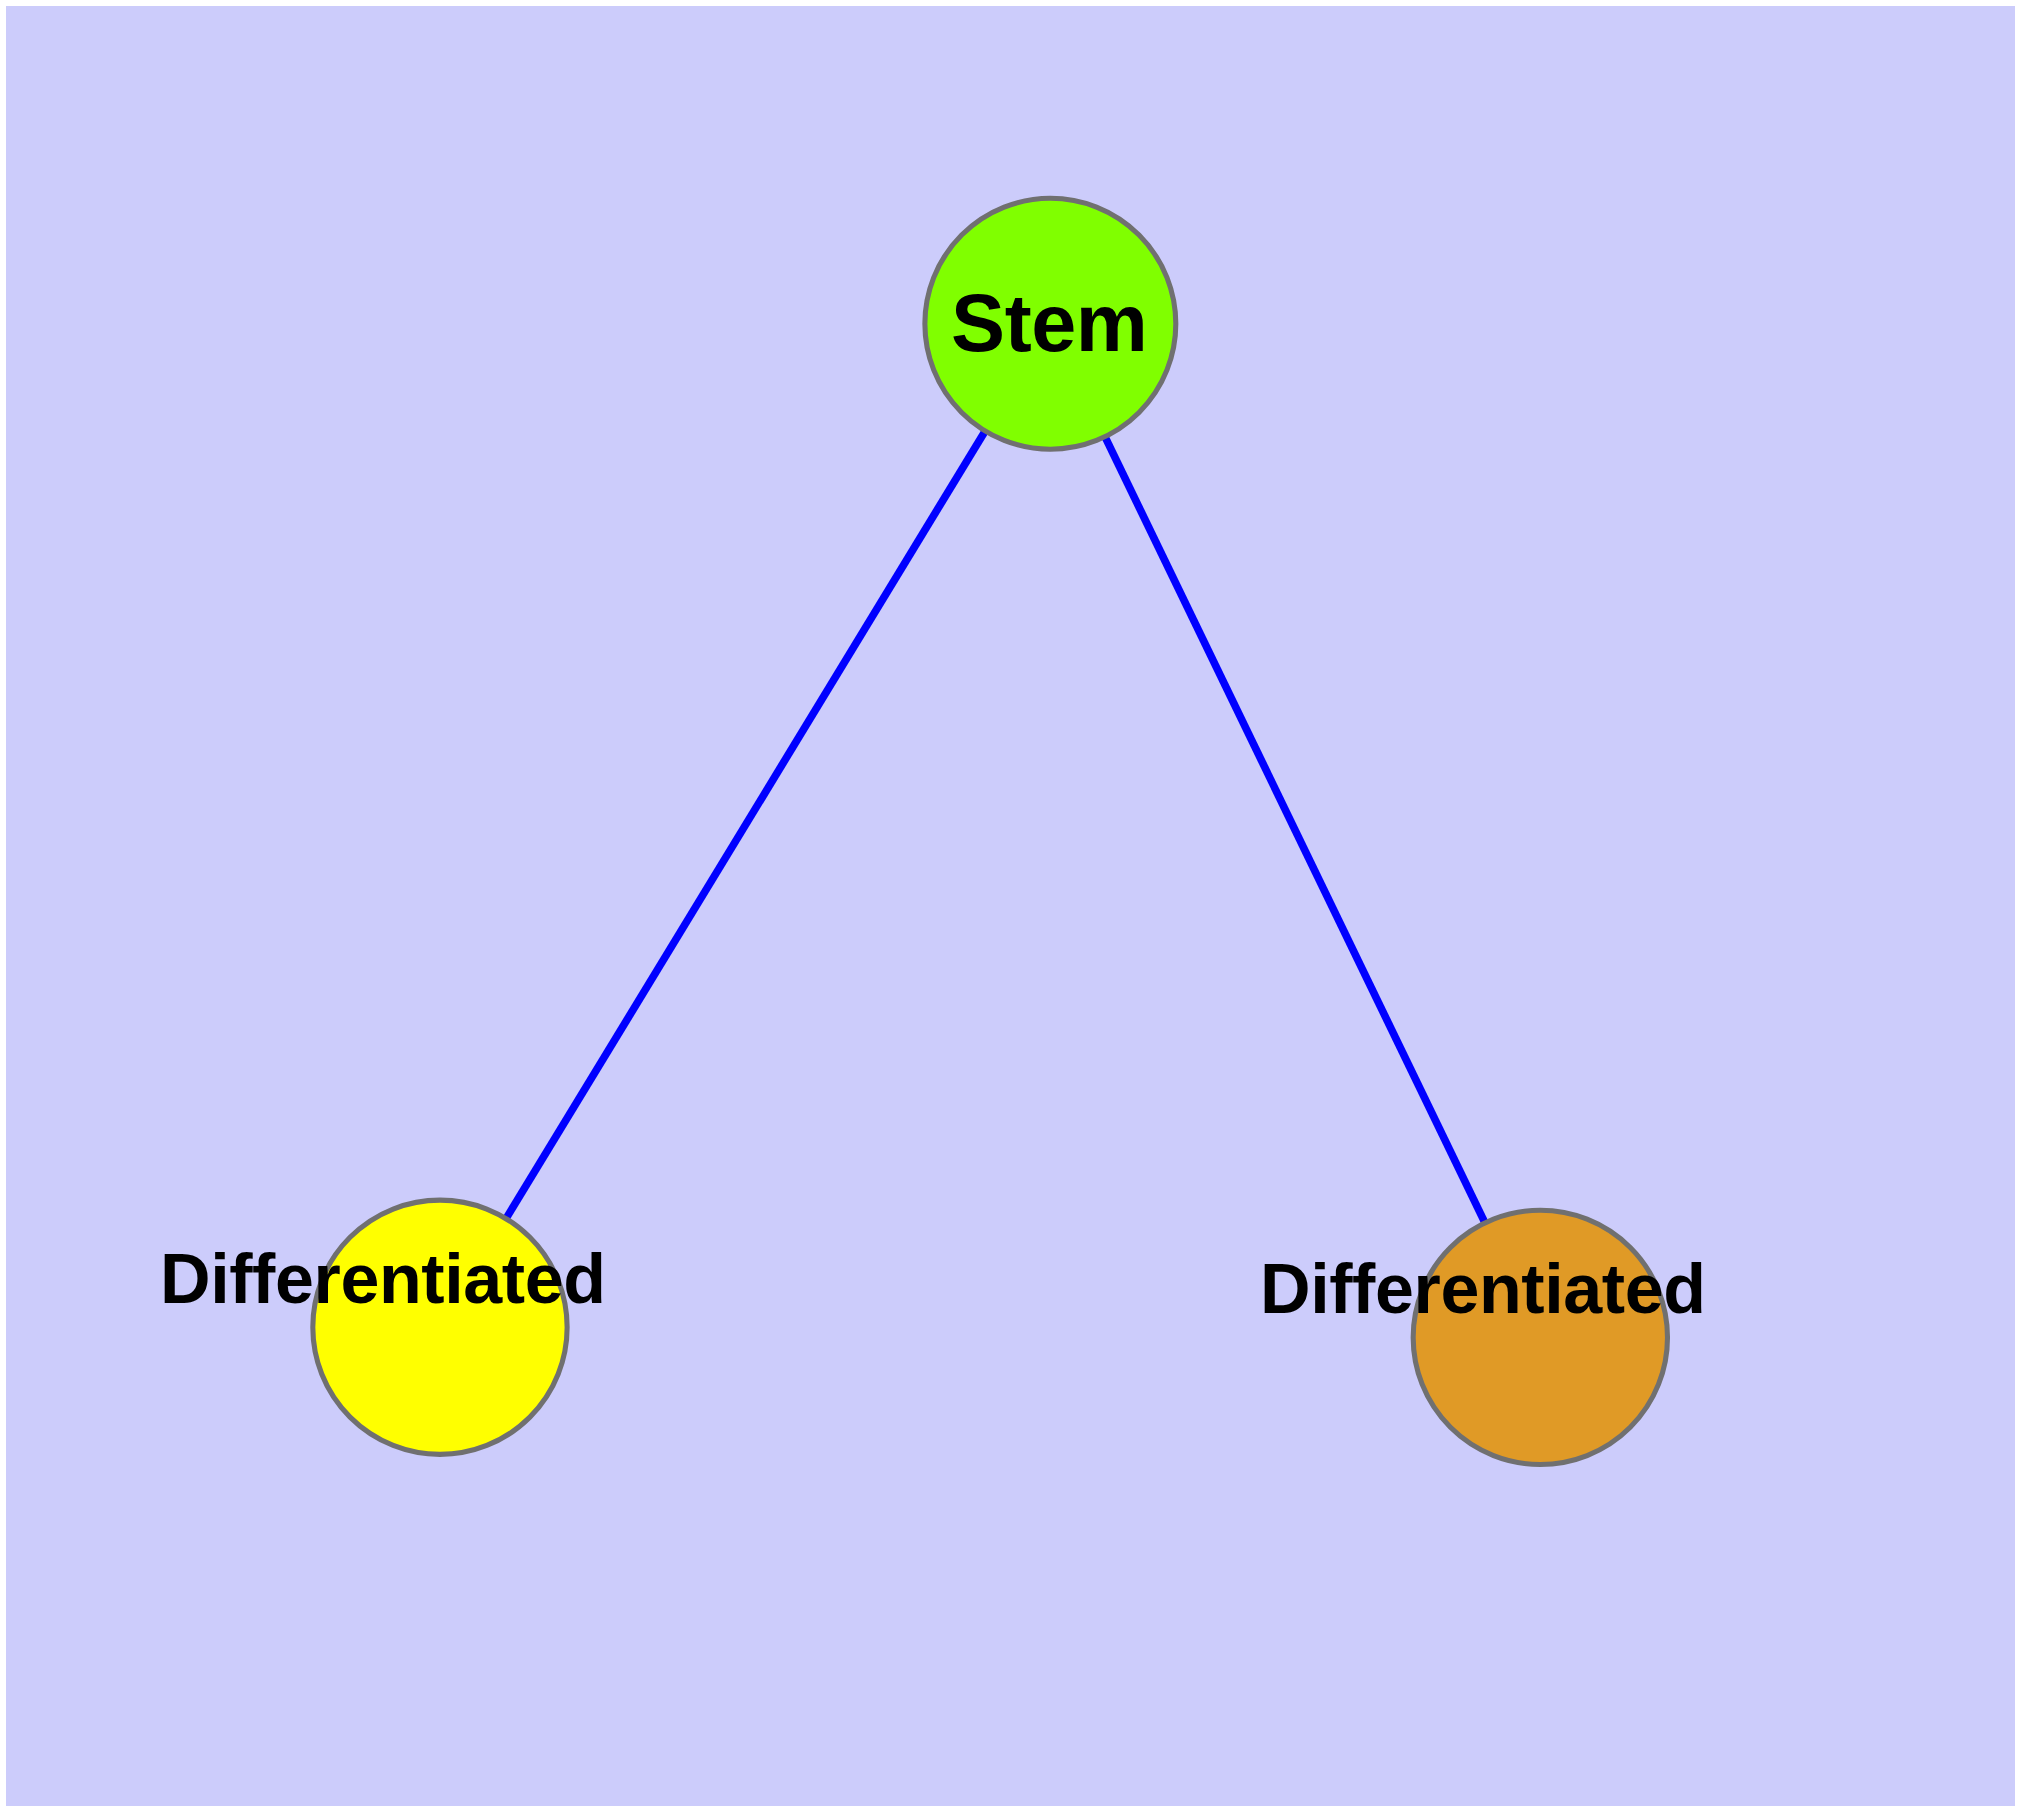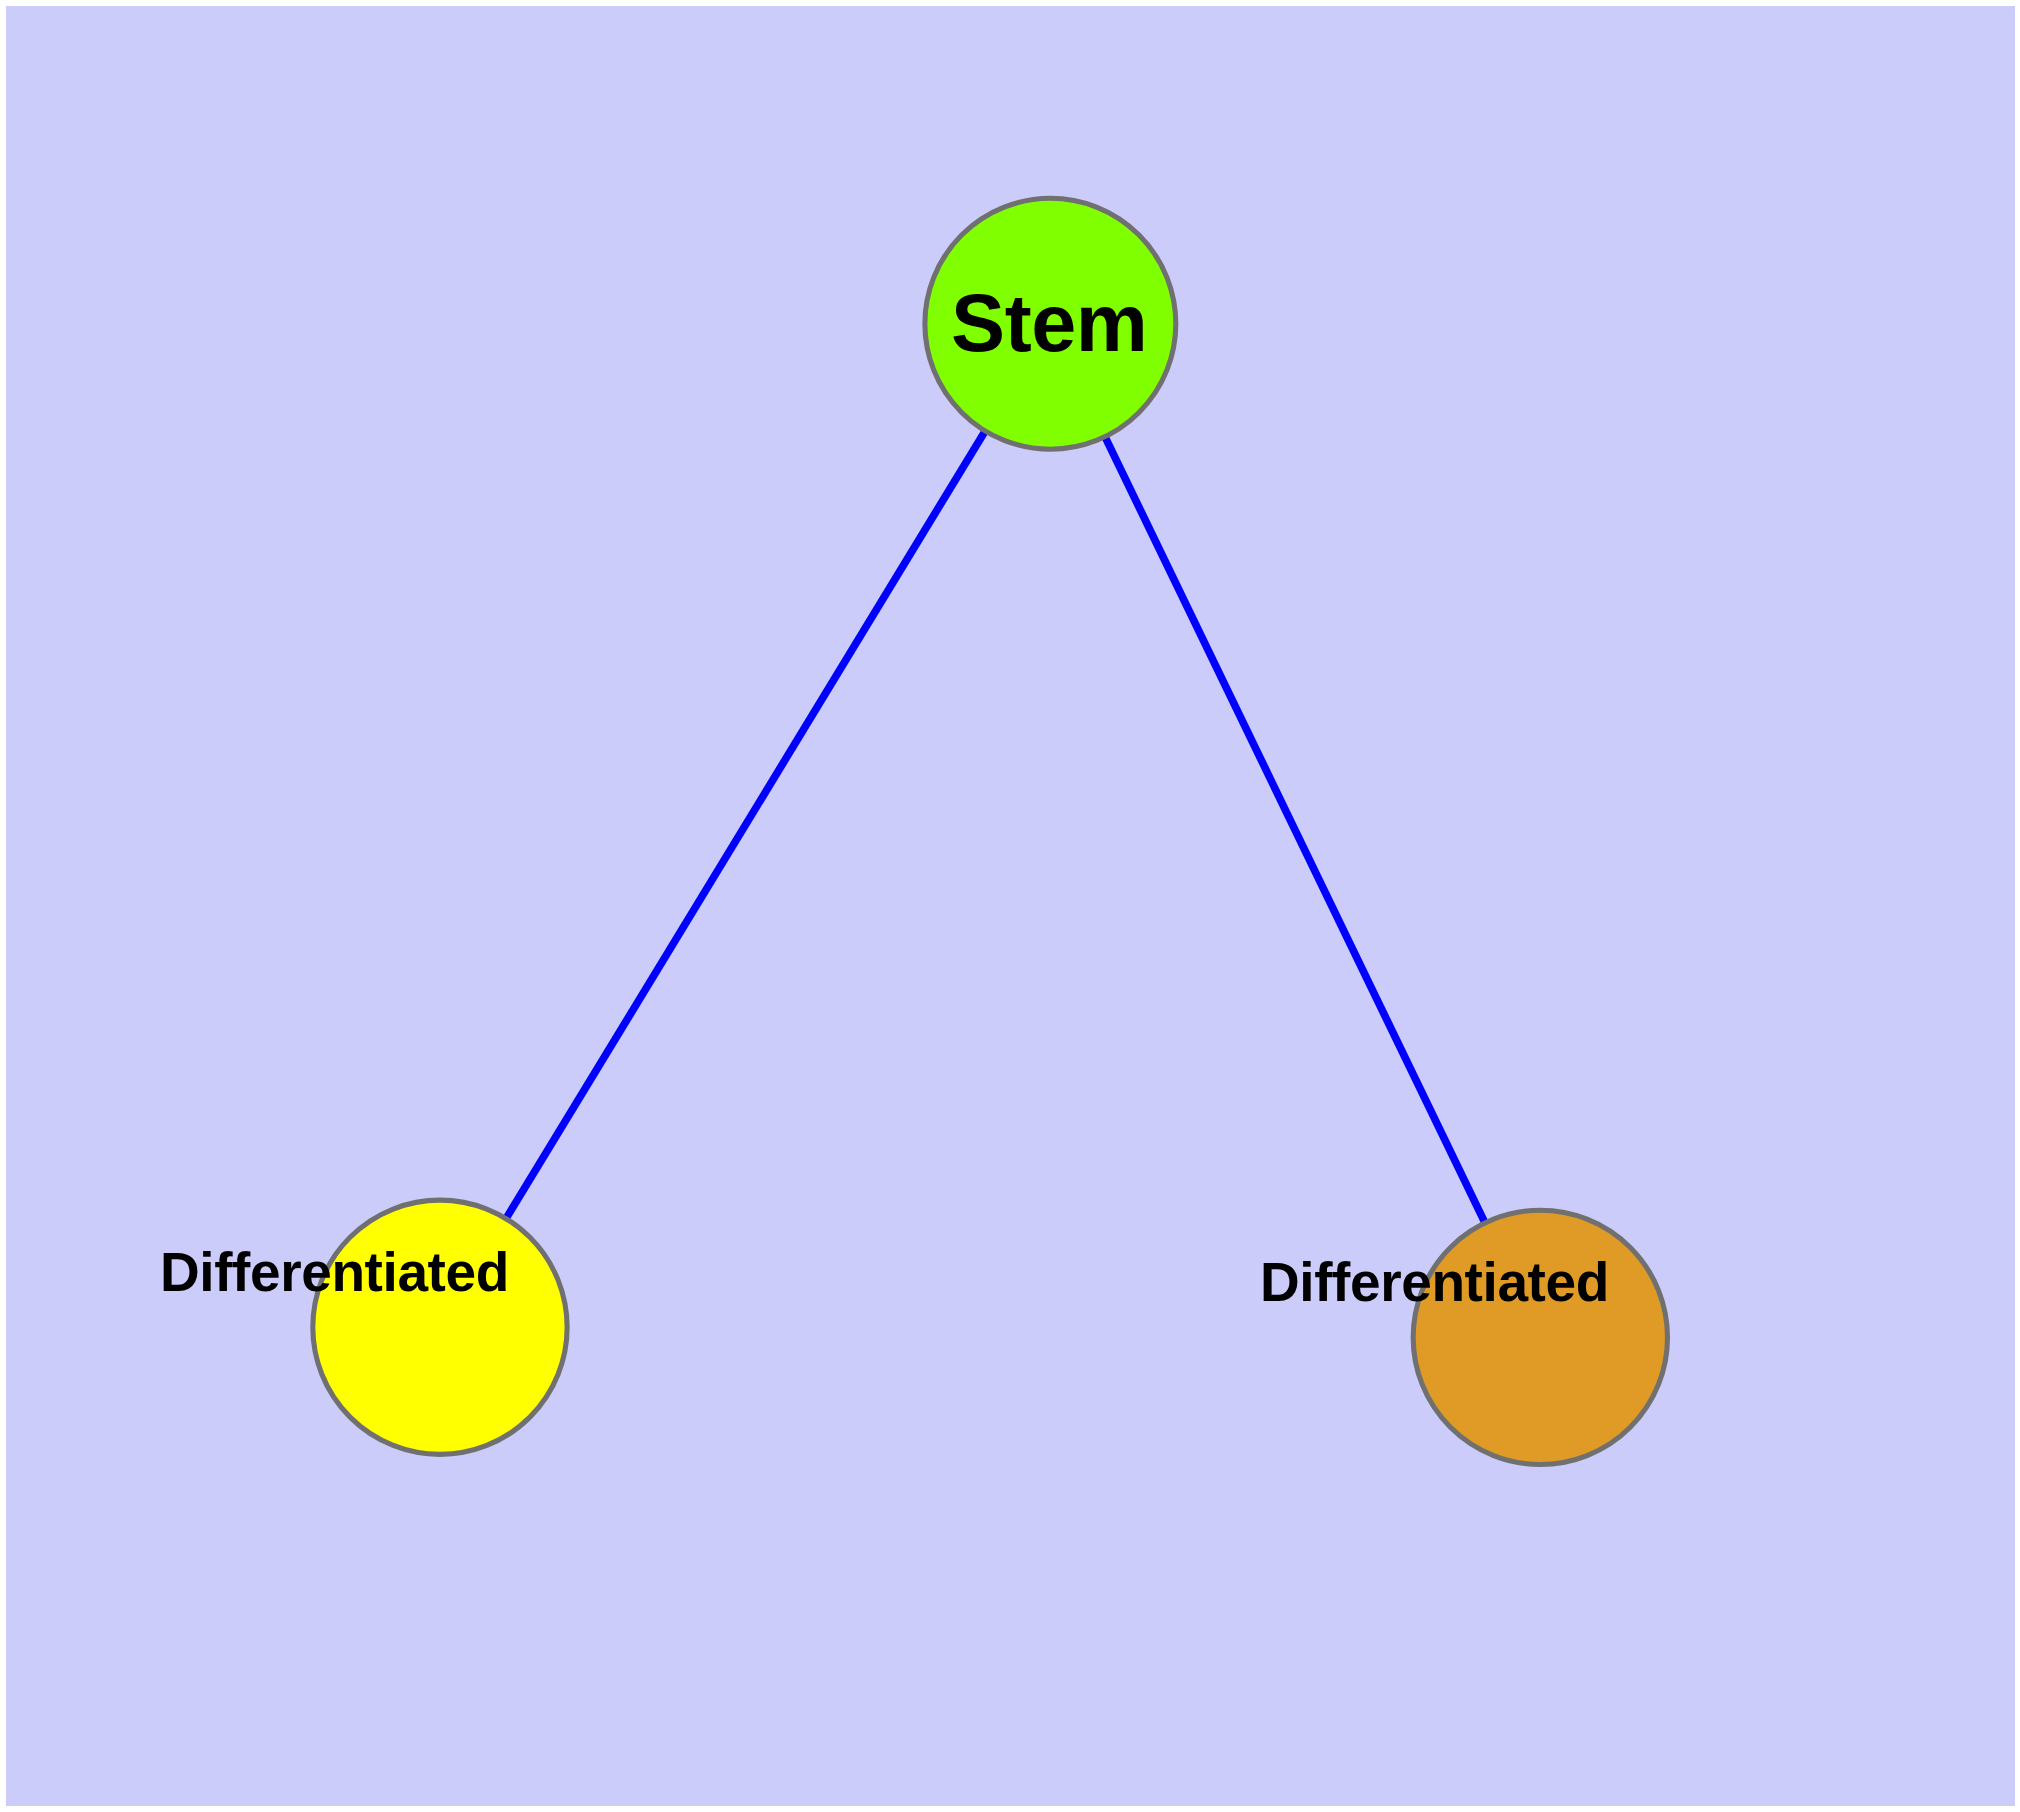--- a/index.html
+++ b/index.html
@@ -37,21 +37,21 @@
     color: #000000;
     line-height: 1.02;
     white-space: pre;
     letter-spacing: -0.4px;
     pointer-events: none;
   }
   .node-label.single {
     font-size: 81px;
   }
   .node-label.double {
-    font-size: 55px;
+    font-size: 70px;
   }
 </style>
 </head>
 <body>
 
 <div id="stage">
 
   <div id="canvas-bg"></div>
 
   <svg id="graph-svg" viewBox="0 0 2384 2138" preserveAspectRatio="none">

